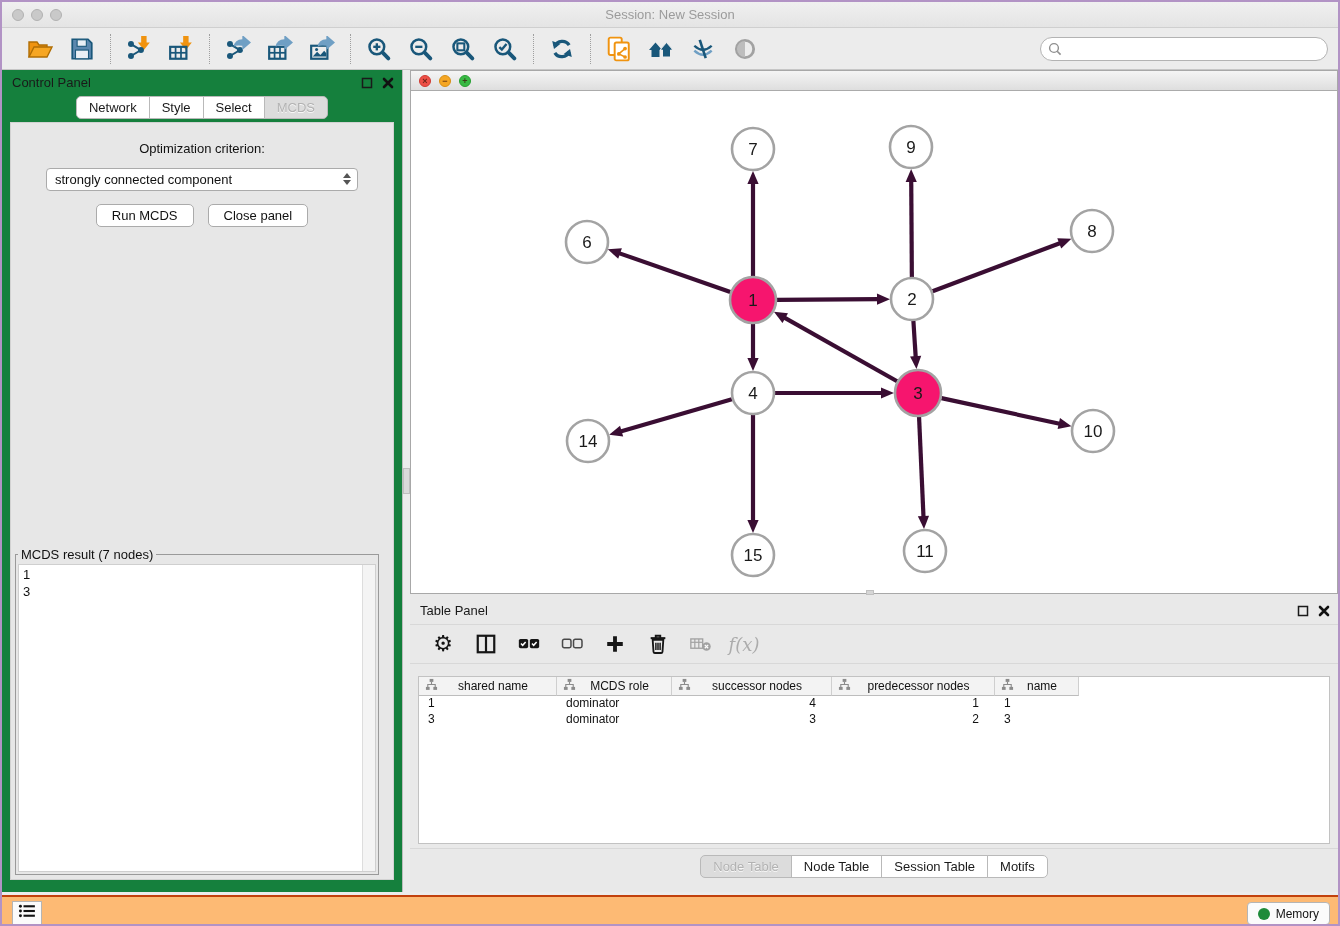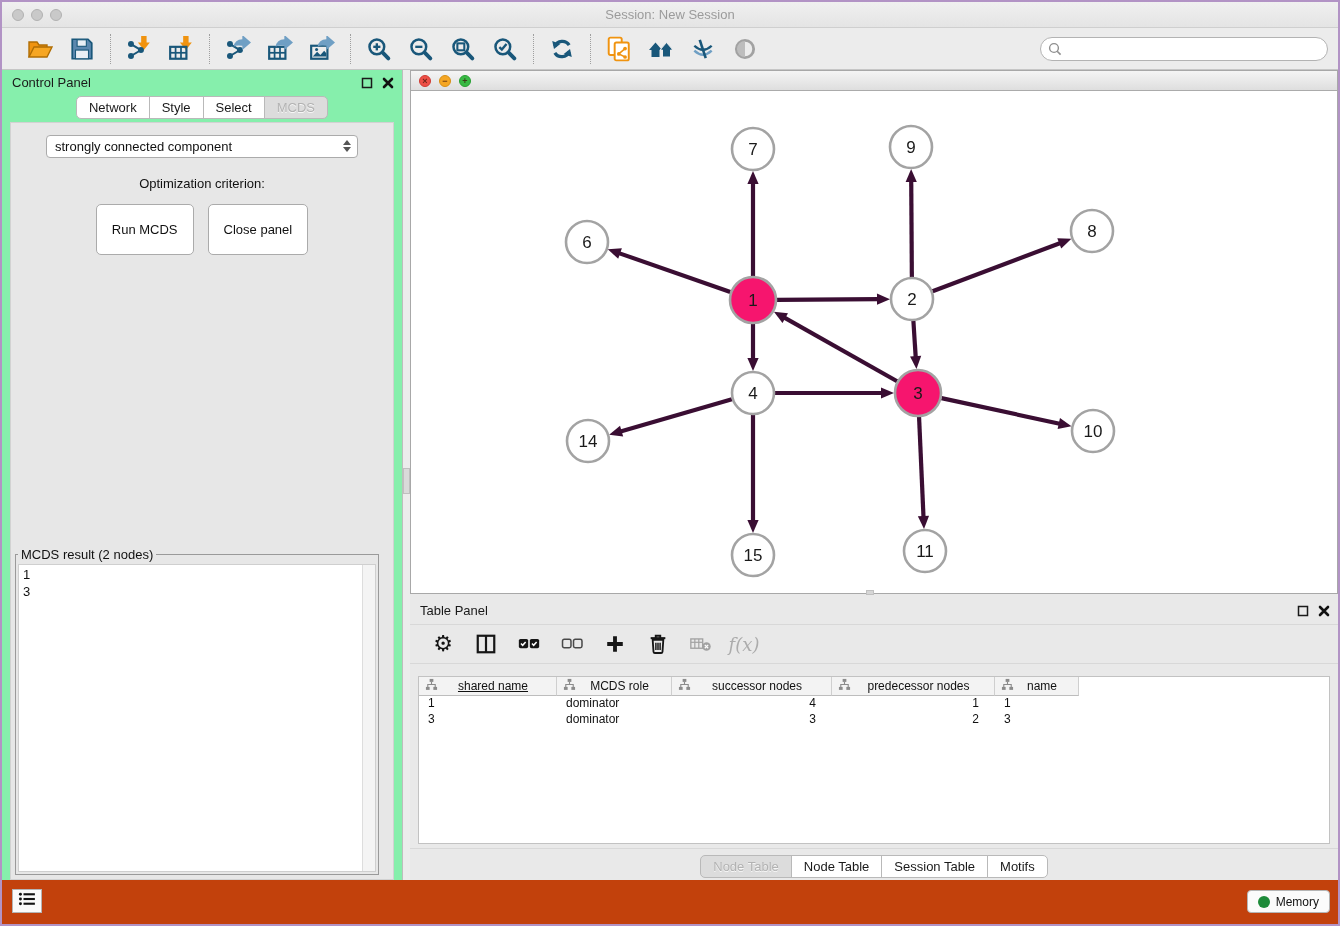--- a/index.html
+++ b/index.html
@@ -23,21 +23,21 @@
   .tb-group { display:flex; align-items:center; gap:14px; padding:0 14px; }
   .tb-sep { width:1px; height:30px; border-left:1px dotted #9f9f9f; }
   .tb-icon { width:28px; height:28px; display:flex; align-items:center; justify-content:center; cursor:default; }
   .tb-icon svg { width:26px; height:26px; }
   #search-wrap { margin-left:auto; margin-right:10px; position:relative; }
   #search-input { width:288px; height:24px; border:1px solid #b3b3b3; border-radius:12px;
     background:#fff; padding:0 8px 0 26px; font-size:13px; outline:none; }
   #search-icon { position:absolute; left:8px; top:5px; }
   
   #control-panel { position:absolute; left:0; top:68px; width:401px; bottom:32px;
-    background:#86efac; border-right:1px solid #bdbdbd; }
+    background:#15803d; border-right:1px solid #bdbdbd; }
   .panel-header { height:26px; position:relative; }
   .panel-header .ph-title { position:absolute; left:10px; top:5px; font-size:13px; color:#1a1a1a; }
   .ph-btns { position:absolute; right:8px; top:6px; display:flex; gap:8px; }
   .ph-btn { width:13px; height:13px; display:flex; align-items:center; justify-content:center; }
   .tabs-row { display:flex; justify-content:center; }
   .tab-btn { font-size:13px; padding:3px 12px; background:#fff; border:1px solid #b9b9b9;
     margin-left:-1px; color:#1a1a1a; cursor:default; }
   .tab-btn:first-child { border-radius:5px 0 0 5px; margin-left:0; }
   .tab-btn:last-child { border-radius:0 5px 5px 0; }
   .tab-btn.selected { background:#dcdcdc; color:#b2b2b2; text-shadow:0 1px 0 #f7f7f7; }
@@ -45,21 +45,21 @@
     background:#e7e7e7; border:1px solid #d2d2d2; }
   #opt-label { text-align:center; margin-top:18px; font-size:13px; color:#111; }
   #criterion-select { margin:12px auto 0; width:312px; height:23px; background:#fff;
     border:1px solid #ababab; border-radius:4px; position:relative; display:flex; align-items:center; }
   #criterion-select .sel-text { font-size:13px; padding-left:8px; color:#111; }
   .stepper { position:absolute; right:6px; top:4px; display:flex; flex-direction:column; gap:2px; }
   .stepper .up { width:0; height:0; border-left:4px solid transparent; border-right:4px solid transparent; border-bottom:5px solid #555; }
   .stepper .down { width:0; height:0; border-left:4px solid transparent; border-right:4px solid transparent; border-top:5px solid #555; }
   #cp-buttons { display:flex; justify-content:center; gap:14px; margin-top:13px; }
   .cp-btn { background:#fff; border:1px solid #ababab; border-radius:5px;
-    font-size:13px; padding:17px 15px; color:#111; cursor:default;
+    font-size:13px; padding:3px 15px; color:#111; cursor:default;
     font-family:"Liberation Sans","DejaVu Sans",sans-serif; }
   #result-fieldset { position:absolute; left:4px; right:14px; top:424px; bottom:4px;
     border:1px solid #9a9a9a; background:#e7e7e7; }
   #result-fieldset legend { font-size:13px; color:#111; margin-left:2px; padding:0 3px; }
   #result-box { position:absolute; left:2px; right:2px; top:2px; bottom:2px;
     background:#fff; border:1px solid #cfcfcf; overflow:hidden; }
   #result-text { font-size:13px; line-height:17px; padding:1px 0 0 4px; color:#111; white-space:pre; }
   #result-scroll { position:absolute; right:0; top:0; bottom:0; width:13px;
     background:#f4f4f4; border-left:1px solid #dddddd; }
   
@@ -98,22 +98,22 @@
   .th-cell .sort-ic { margin:0 4px 0 6px; flex:0 0 auto; }
   .th-cell .th-label { flex:1; text-align:center; padding-right:12px; }
   .tp-row { display:flex; height:16px; font-size:12px; color:#111; }
   .td-cell { overflow:hidden; white-space:nowrap; }
   .td-left { text-align:left; padding-left:9px; }
   .td-right { text-align:right; padding-right:16px; }
   #tp-footer { position:absolute; left:0; right:0; bottom:8px; height:36px;
     display:flex; align-items:center; justify-content:center;
     border-top:1px solid #d8d8d8; }
   
-  #statusbar { position:absolute; left:0; right:0; bottom:0; height:44px;
-    background:#c2410c; border-top:5px solid #c2410c; }
+  #statusbar { position:absolute; left:0; right:0; bottom:0; height:29px;
+    background:#fdba74; border-top:2px solid #c2410c; }
   #list-button { position:absolute; left:10px; top:4px; width:30px; height:24px;
     background:#fbfbfb; border:1px solid #b5b5b5; display:flex; align-items:center; justify-content:center; }
   #memory-button { position:absolute; right:8px; top:5px; height:23px;
     background:#fbfbfb; border:1px solid #b5b5b5; border-radius:4px;
     display:flex; align-items:center; gap:6px; padding:0 10px; font-size:12px; color:#111; }
   #memory-dot { width:12px; height:12px; border-radius:50%; background:#1e8b3a; }
 </style>
 </head>
 <body>
 
@@ -300,34 +300,34 @@
       </span>
     </span>
   </div>
   <div class="tabs-row" id="cp-tabs">
       <span class="tab-btn">Network</span>
       <span class="tab-btn">Style</span>
       <span class="tab-btn">Select</span>
       <span class="tab-btn selected">MCDS</span>
     </div>
   <div id="cp-content">
+    <div id="opt-label">Optimization criterion:</div>
     <div id="criterion-select">
       <span class="sel-text">strongly connected component</span>
       <span class="stepper">
           <span class="up"></span>
           <span class="down"></span>
         </span>
     </div>
-    <div id="opt-label">Optimization criterion:</div>
     <div id="cp-buttons">
       <button class="cp-btn">Run MCDS</button>
       <button class="cp-btn">Close panel</button>
     </div>
     <fieldset id="result-fieldset">
-      <legend>MCDS result (2 nodes)</legend>
+      <legend>MCDS result (7 nodes)</legend>
       <div style="position:relative; width:100%; height:100%;">
         <div id="result-box">
           <div id="result-text">1
 3</div>
           <div id="result-scroll"></div>
         </div>
       </div>
     </fieldset>
   </div>
 </div>
@@ -520,21 +520,21 @@
             <circle cx="19.5" cy="12" r="5" fill="#9f9f9f"></circle>
             <path d="M17.5 10 l4 4 m0 -4 l-4 4" stroke="#fff" stroke-width="1.5"></path>
           </svg>
         </span>
         <span class="tp-icon" style="opacity: 0.95;">
           <span class="fx-glyph">f(x)</span>
         </span>
       </div>
     <div id="tp-table">
       <div id="tp-header">
-          <div class="th-cell" style="width: 138px; text-decoration: underline;">
+          <div class="th-cell" style="width: 138px;">
             <span class="sort-ic"><svg width="13" height="13" viewBox="0 0 14 14">
                 <rect x="5" y="1" width="4" height="3.2" fill="#8b8b8b"></rect>
                 <rect x="1" y="9.6" width="4" height="3.2" fill="#8b8b8b"></rect>
                 <rect x="9" y="9.6" width="4" height="3.2" fill="#8b8b8b"></rect>
                 <path d="M7 4.2 V7 M3 9.6 V7 H11 V9.6" stroke="#8b8b8b" fill="none" stroke-width="1.2"></path>
               </svg></span>
             <span class="th-label">shared name</span>
           </div>
           <div class="th-cell" style="width: 115px;">
             <span class="sort-ic"><svg width="13" height="13" viewBox="0 0 14 14">

